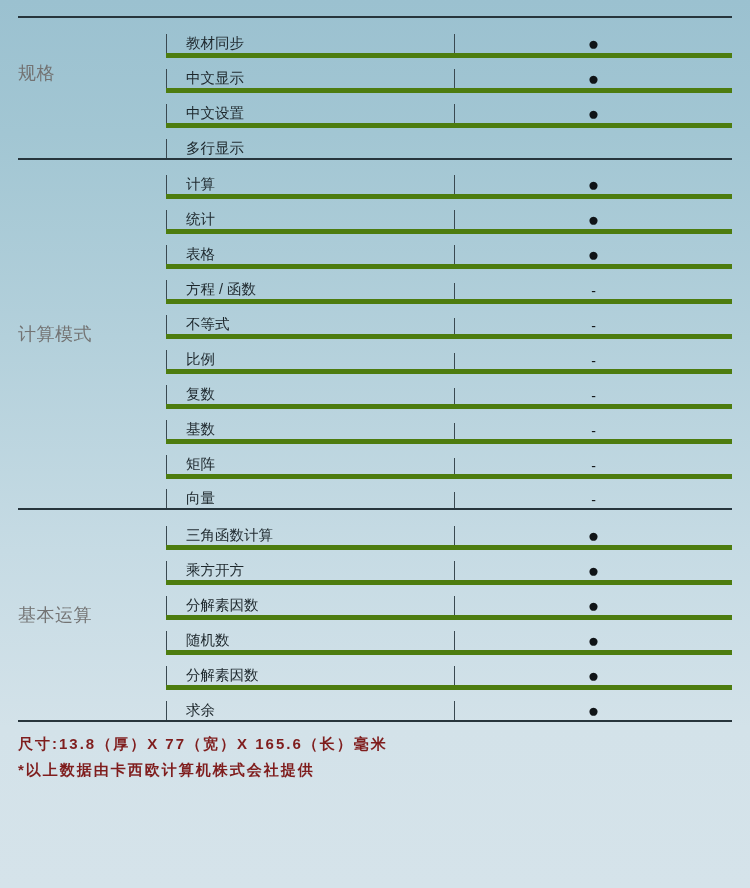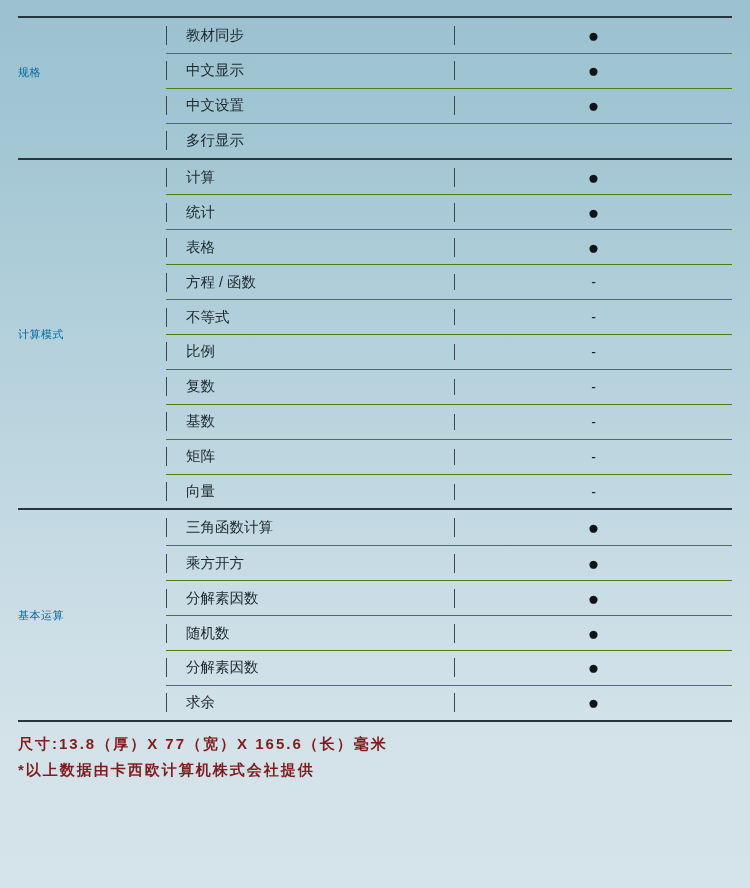--- a/index.html
+++ b/index.html
@@ -28,34 +28,34 @@
   }
   .section:not(:last-child) { border-bottom: 2px solid #27353c; }
 
   .category-cell {
     width: 148px;
     flex: 0 0 148px;
     display: flex;
     align-items: center;
   }
   .category-label {
-    font-size: 11px;
+    font-size: 18px;
     letter-spacing: 0.5px;
-    color: #0369a1;
+    color: #737373;
   }
   .cat-up { transform: translateY(-15px); }
 
   .rows { flex: 1 1 auto; }
 
   .row {
     display: flex;
     height: 34.9px;
-    align-items: center;
-  }
-  .row + .row { border-top: 1px solid #4d7c0f; }
+    align-items: flex-end;
+  }
+  .row + .row { border-top: 5px solid #4d7c0f; }
 
   .feature {
     width: 288px;
     flex: 0 0 288px;
     border-left: 1.5px solid #3a4951;
     display: flex;
     align-items: center;
     padding-left: 19px;
     font-size: 14.5px;
     color: #1d272c;

